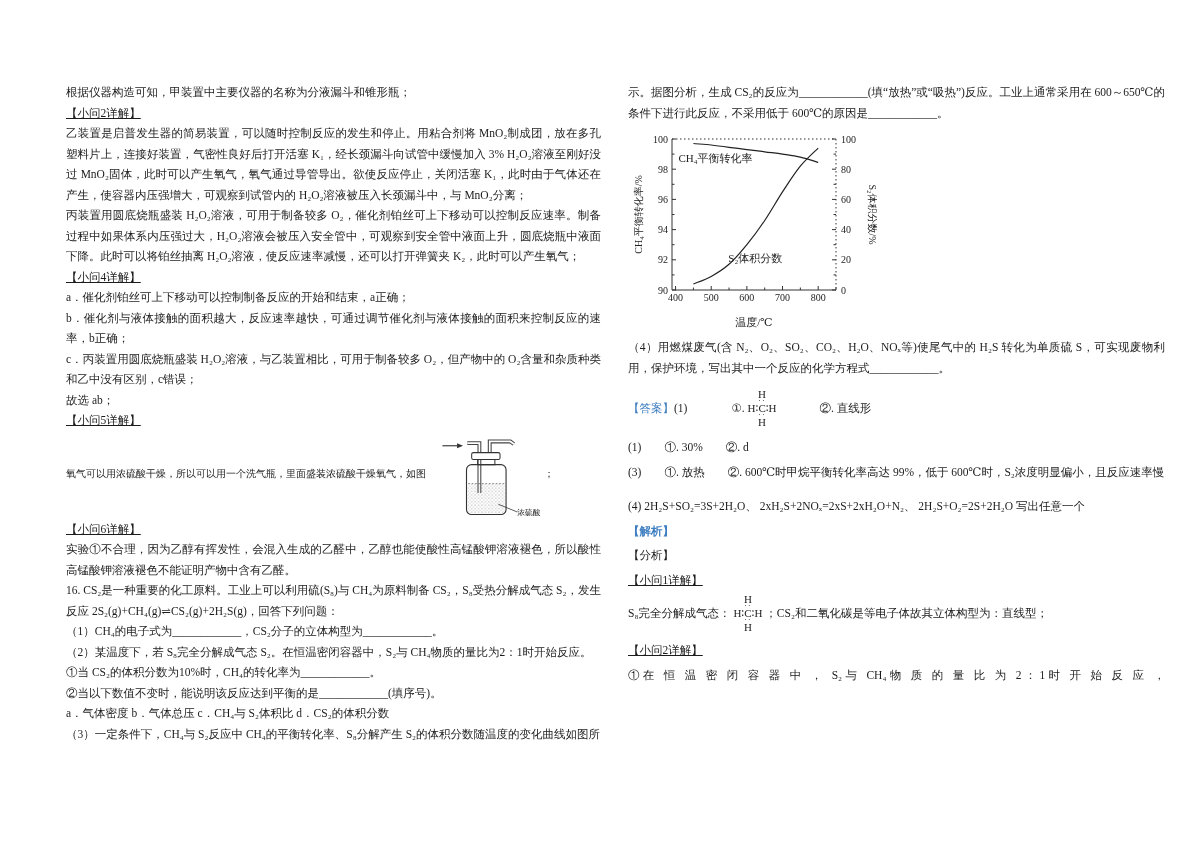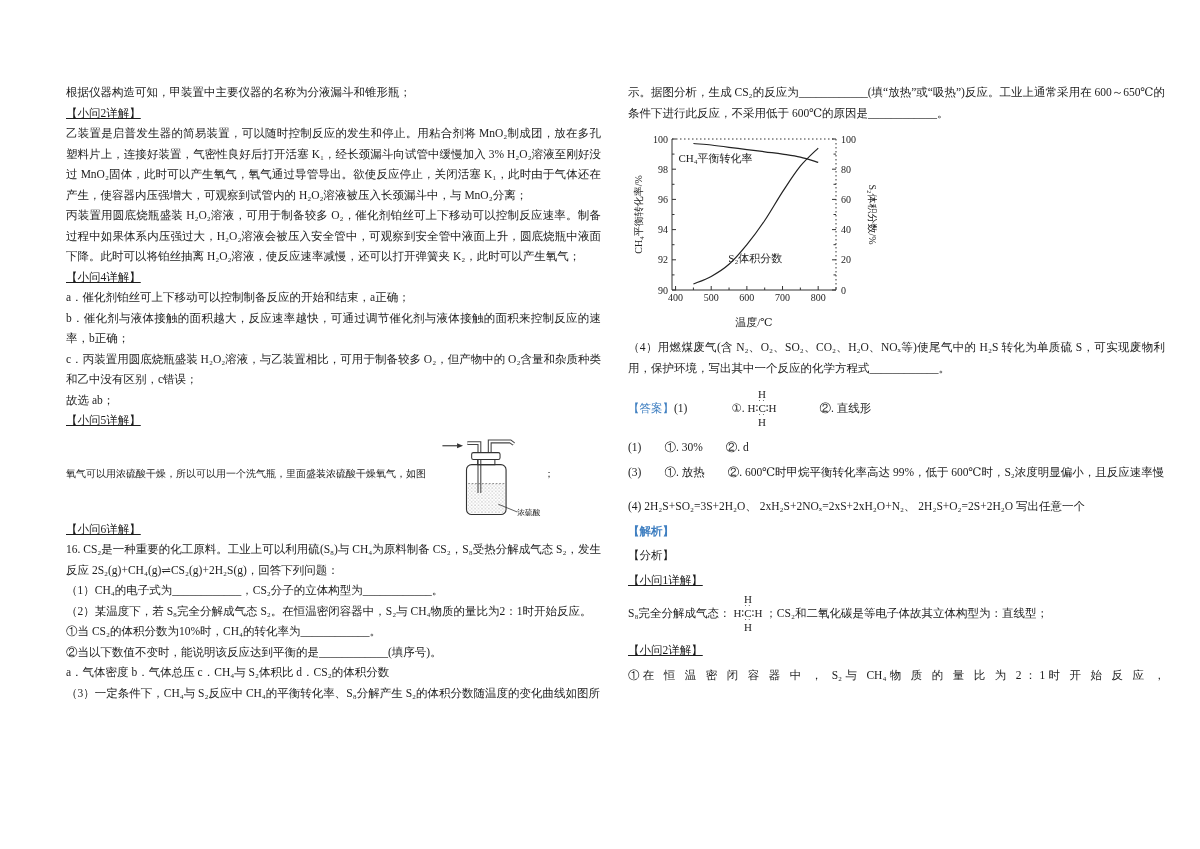--- a/index.html
+++ b/index.html
@@ -67,20 +67,21 @@
       <rect x="31" y="38" width="46" height="58" rx="6" fill="none" stroke="#333" stroke-width="1.3"></rect>
       <rect x="32.5" y="60" width="43" height="34.5" rx="4" fill="url(#dots)" stroke="none"></rect>
       <line x1="33" y1="60" x2="76" y2="60" stroke="#555" stroke-width="0.8" stroke-dasharray="2,2"></line>
       <line x1="68" y1="84" x2="90" y2="93" stroke="#333" stroke-width="0.9"></line>
       <text x="90" y="97" font-size="9" fill="#222">浓硫酸</text>
     </svg>
     <span class="ftext">；</span>
   </div>
 
   <p class="head">【小问6详解】</p>
+  <p>实验①不合理，因为乙醇有挥发性，会混入生成的乙醛中，乙醇也能使酸性高锰酸钾溶液褪色，所以酸性高锰酸钾溶液褪色不能证明产物中含有乙醛。</p>
   <p>16. CS₂是一种重要的化工原料。工业上可以利用硫(S₈)与 CH₄为原料制备 CS₂，S₈受热分解成气态 S₂，发生反应 2S₂(g)+CH₄(g)⇌CS₂(g)+2H₂S(g)，回答下列问题：</p>
   <p>（1）CH₄的电子式为____________，CS₂分子的立体构型为____________。</p>
   <p>（2）某温度下，若 S₈完全分解成气态 S₂。在恒温密闭容器中，S₂与 CH₄物质的量比为2：1时开始反应。</p>
   <p>①当 CS₂的体积分数为10%时，CH₄的转化率为____________。</p>
   <p>②当以下数值不变时，能说明该反应达到平衡的是____________(填序号)。</p>
   <p>a．气体密度 b．气体总压 c．CH₄与 S₂体积比 d．CS₂的体积分数</p>
   <p>（3）一定条件下，CH₄与 S₂反应中 CH₄的平衡转化率、S₈分解产生 S₂的体积分数随温度的变化曲线如图所</p>
 </div>
 
 <div class="col" id="right-col">

